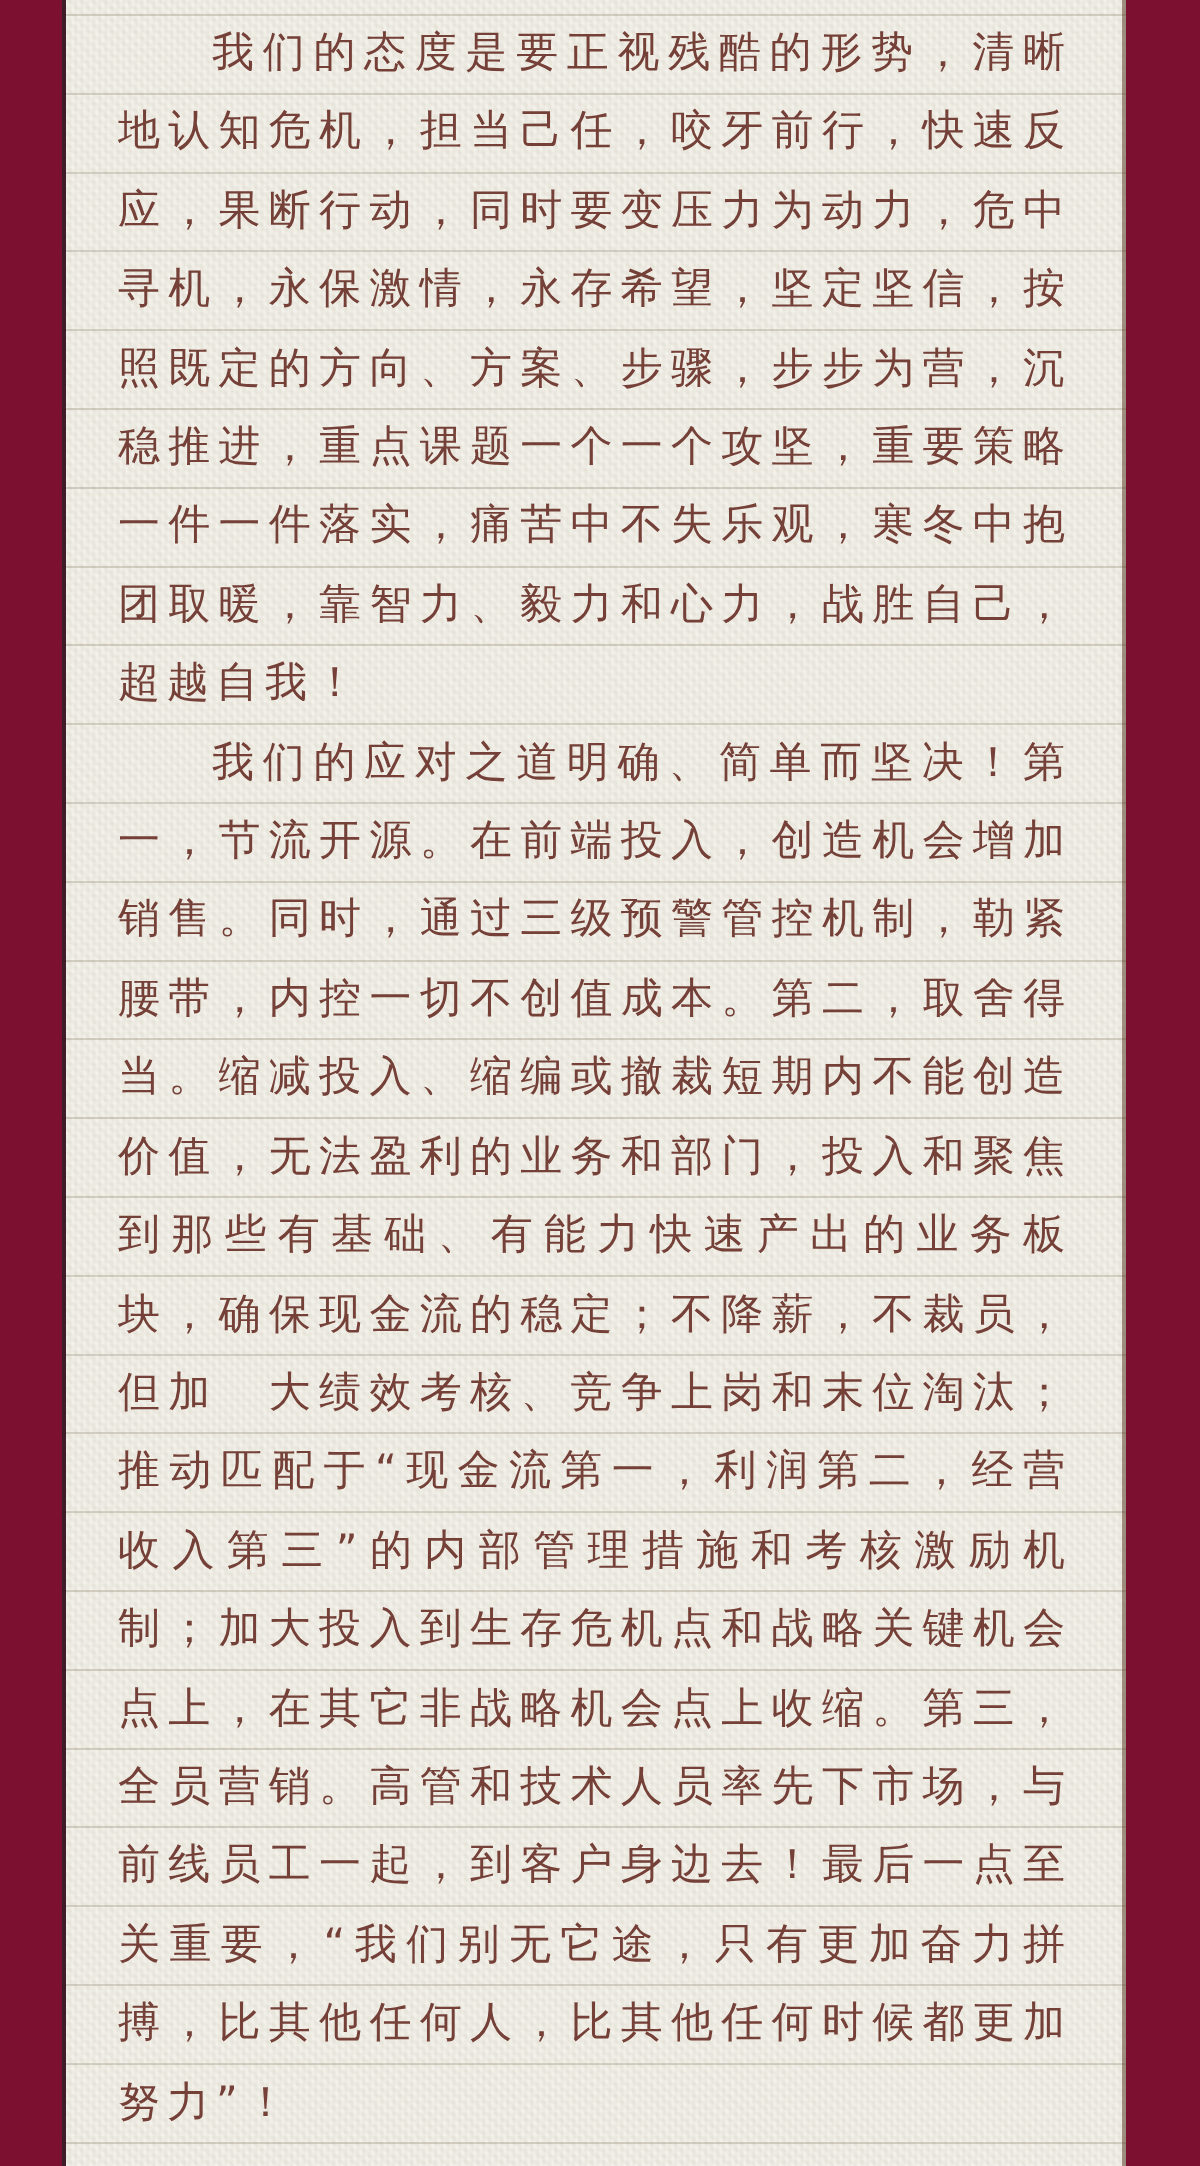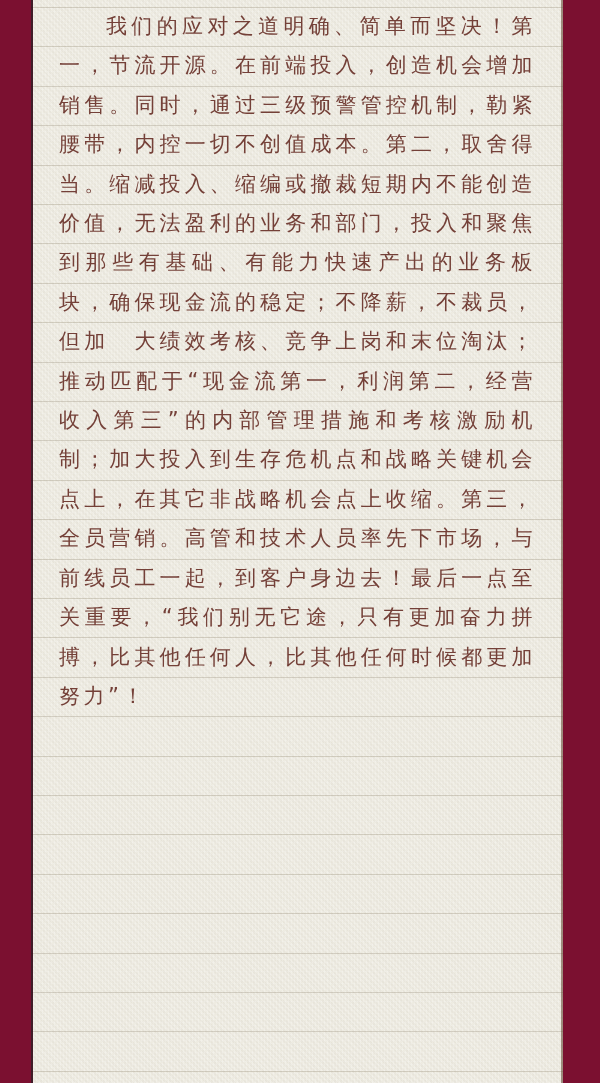--- a/index.html
+++ b/index.html
@@ -60,16 +60,17 @@
     text-indent:47px;
     word-break:break-all;
   }
 </style>
 </head>
 <body>
 
 <div class="stage">
   <div class="paper">
     <div class="content">
+      <p>我们的态度是要正视残酷的形势，清晰地认知危机，担当己任，咬牙前行，快速反应，果断行动，同时要变压力为动力，危中寻机，永保激情，永存希望，坚定坚信，按照既定的方向、方案、步骤，步步为营，沉稳推进，重点课题一个一个攻坚，重要策略一件一件落实，痛苦中不失乐观，寒冬中抱团取暖，靠智力、毅力和心力，战胜自己，超越自我！</p>
       <p>我们的应对之道明确、简单而坚决！第一，节流开源。在前端投入，创造机会增加销售。同时，通过三级预警管控机制，勒紧腰带，内控一切不创值成本。第二，取舍得当。缩减投入、缩编或撤裁短期内不能创造价值，无法盈利的业务和部门，投入和聚焦到那些有基础、有能力快速产出的业务板块，确保现金流的稳定；不降薪，不裁员，但加　大绩效考核、竞争上岗和末位淘汰；推动匹配于“现金流第一，利润第二，经营收入第三”的内部管理措施和考核激励机制；加大投入到生存危机点和战略关键机会点上，在其它非战略机会点上收缩。第三，全员营销。高管和技术人员率先下市场，与前线员工一起，到客户身边去！最后一点至关重要，“我们别无它途，只有更加奋力拼搏，比其他任何人，比其他任何时候都更加努力”！</p>
     </div>
   </div>
 </div>
 
 </body></html>

